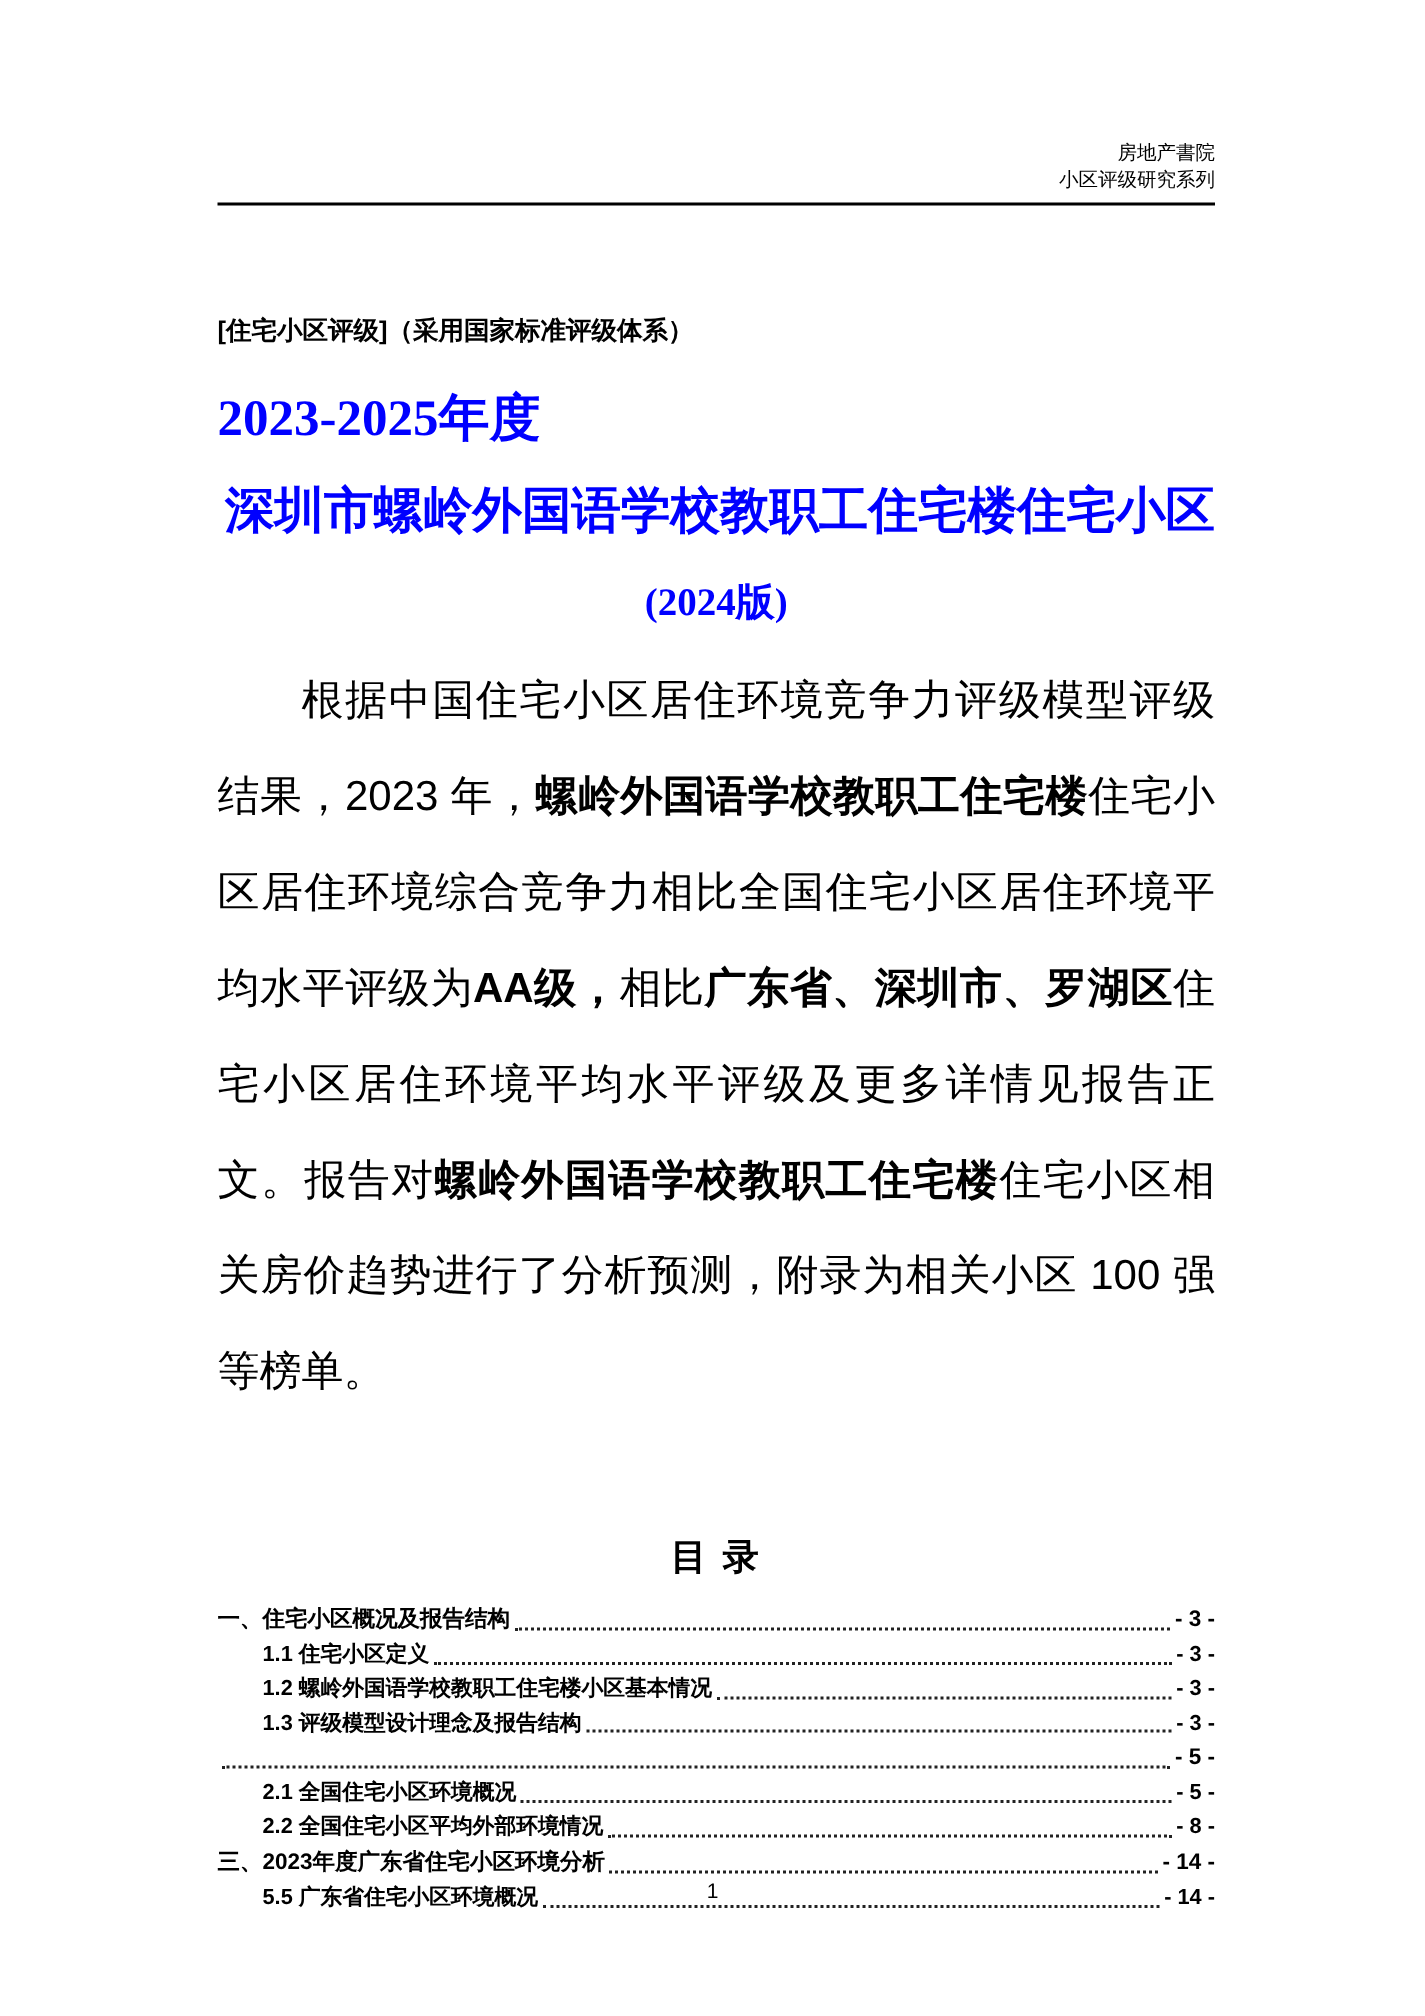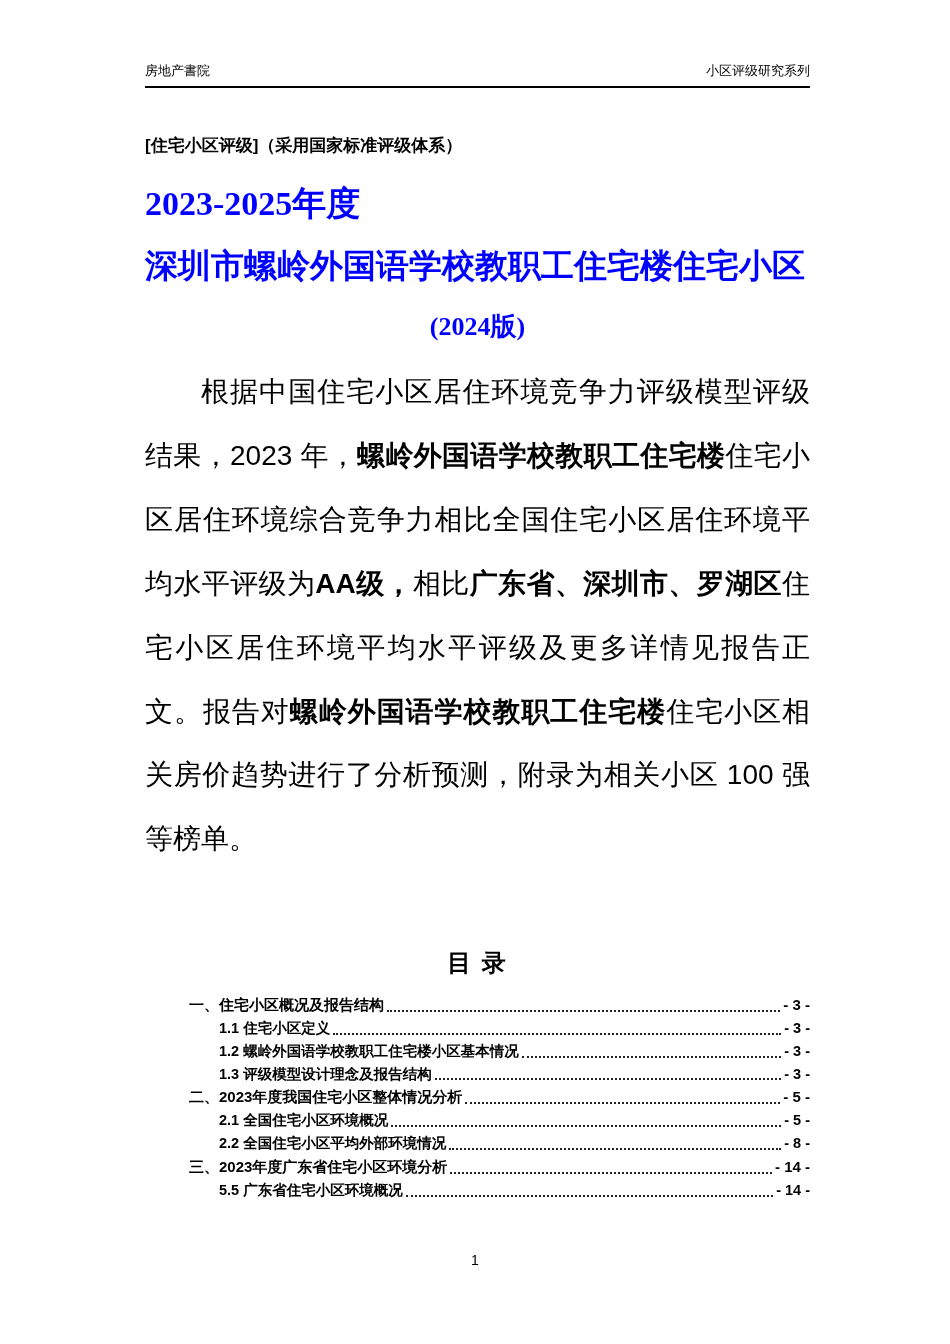--- a/index.html
+++ b/index.html
@@ -13,46 +13,47 @@
     color: #000000;
     font-family: "Liberation Serif", serif;
     overflow: hidden;
   }
   .content { padding: 0 140px 0 145px; }
 
   .header {
     display: flex;
     justify-content: space-between;
     align-items: flex-end;
-    padding-top: 62px;
+    padding-top: 93px;
     padding-bottom: 6px;
     border-bottom: 2px solid #000;
     font-family: "Liberation Sans", sans-serif;
     font-size: 13px;
     color: #000;
+    flex-direction: column;
   }
 
   .doc-label {
-    margin-top: 46px;
+    margin-top: 72px;
     font-family: "Liberation Sans", sans-serif;
     font-weight: 700;
     font-size: 17px;
   }
 
   .title-year {
     margin-top: 24px;
     text-align: left;
     color: var(--title-color, #0000ff);
     font-weight: 700;
     font-size: 34px;
     font-family: "Liberation Serif", serif;
   }
   .title-main {
     margin-top: 12px;
-    text-align: left;
+    text-align: right;
     color: var(--title-color, #0000ff);
     font-weight: 700;
     font-size: 33px;
     line-height: 1.65;
     font-family: "Liberation Serif", serif;
   }
   .title-sub {
     margin-top: 10px;
     text-align: center;
     color: var(--title-color, #0000ff);
@@ -98,21 +99,20 @@
   .toc {
     margin-top: 14px;
     font-family: "Liberation Sans", sans-serif;
   }
   .toc-row {
     display: flex;
     align-items: flex-end;
     line-height: 1.58;
     font-size: 15px;
     font-weight: 700;
-    margin-left: 44px;
   }
   .toc-row.lvl2 {
     padding-left: 30px;
     font-size: 14.5px;
   }
   .toc-label { white-space: nowrap; }
   .toc-dots {
     flex: 1;
     min-width: 12px;
     border-bottom: 2px dotted #222;
@@ -166,21 +166,20 @@
         <span class="toc-label">1.2 螺岭外国语学校教职工住宅楼小区基本情况</span>
         <span class="toc-dots"></span>
         <span class="toc-page">- 3 -</span>
       </div>
       <div class="toc-row lvl2">
         <span class="toc-label">1.3 评级模型设计理念及报告结构</span>
         <span class="toc-dots"></span>
         <span class="toc-page">- 3 -</span>
       </div>
       <div class="toc-row lvl1">
-        <span class="toc-label">二、2023年度我国住宅小区整体情况分析</span>
         <span class="toc-dots"></span>
         <span class="toc-page">- 5 -</span>
       </div>
       <div class="toc-row lvl2">
         <span class="toc-label">2.1 全国住宅小区环境概况</span>
         <span class="toc-dots"></span>
         <span class="toc-page">- 5 -</span>
       </div>
       <div class="toc-row lvl2">
         <span class="toc-label">2.2 全国住宅小区平均外部环境情况</span>

